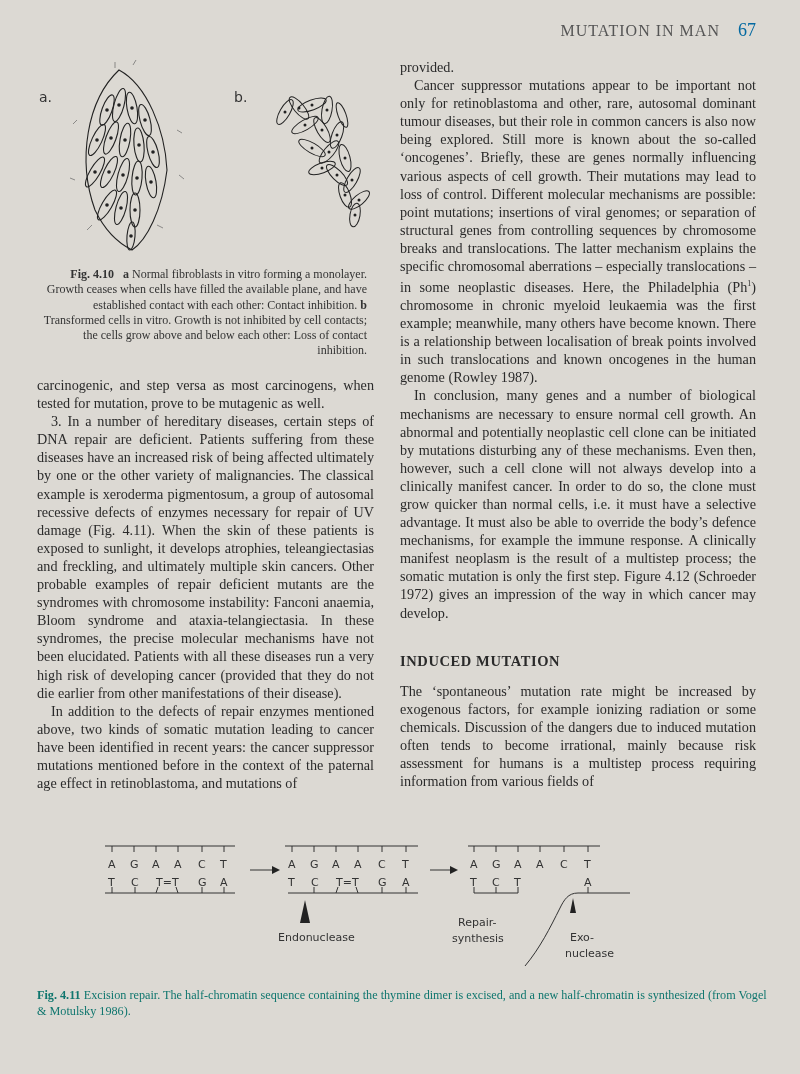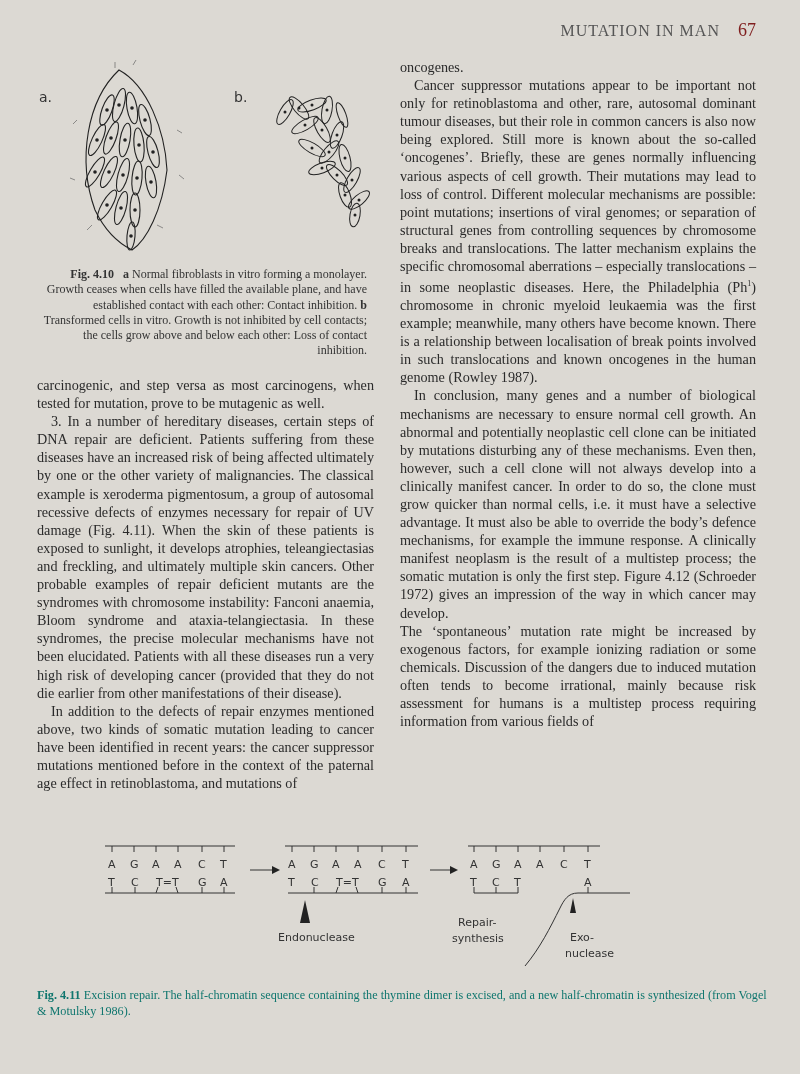--- a/index.html
+++ b/index.html
@@ -8,21 +8,21 @@
     background:#dcd9d3;
     font-family: "Liberation Serif", "DejaVu Serif", serif;
     color:#2a2a2a;
     position:relative;
   }
   .running-head {
     position:absolute; top:20px; right:44px;
     font-size:13px; letter-spacing:0.8px; color:#555;
   }
   .running-head .title { font-variant: small-caps; text-transform:uppercase; font-size:16px; letter-spacing:1px; }
-  .running-head .pnum { font-size:18px; margin-left:14px; color:#7f1d1d; letter-spacing:0; }
+  .running-head .pnum { font-size:18px; margin-left:14px; color:#0369a1; letter-spacing:0; }
 
   .col { position:absolute; font-size:14.2px; line-height:18.1px; text-align:justify; }
   .col p { margin:0; }
   .col p.indent { text-indent:14px;font-family:Liberation Serif, serif; }
   .left-col { left:37px; top:376px; width:337px; }
   .right-col { left:400px; top:58px; width:356px; }
 
   .fig10 { position:absolute; left:37px; top:60px; width:340px; height:200px; }
   .fig10-caption {
     position:absolute; left:37px; top:267px; width:330px;
@@ -152,23 +152,24 @@
   <b>a</b><span> Normal fibroblasts in vitro forming a monolayer. Growth ceases when cells have filled the available plane, and have established contact with each other: Contact inhibition. </span><b>b</b><span> Transformed cells in vitro. Growth is not inhibited by cell contacts; the cells grow above and below each other: Loss of contact inhibition.</span>
 </div>
 
 <div class="col left-col">
   <p>carcinogenic, and step versa as most carcinogens, when tested for mutation, prove to be mutagenic as well.</p>
   <p class="indent">3. In a number of hereditary diseases, certain steps of DNA repair are deficient. Patients suffering from these diseases have an increased risk of being affected ultimately by one or the other variety of malignancies. The classical example is xeroderma pigmentosum, a group of autosomal recessive defects of enzymes necessary for repair of UV damage (Fig. 4.11). When the skin of these patients is exposed to sunlight, it develops atrophies, teleangiectasias and freckling, and ultimately multiple skin cancers. Other probable examples of repair deficient mutants are the syndromes with chromosome instability: Fanconi anaemia, Bloom syndrome and ataxia-telangiectasia. In these syndromes, the precise molecular mechanisms have not been elucidated. Patients with all these diseases run a very high risk of developing cancer (provided that they do not die earlier from other manifestations of their disease).</p>
   <p class="indent">In addition to the defects of repair enzymes mentioned above, two kinds of somatic mutation leading to cancer have been identified in recent years: the cancer suppressor mutations mentioned before in the context of the paternal age effect in retinoblastoma, and mutations of</p>
 </div>
 
 <div class="col right-col">
-  <p>oncogenes.</p>
+  <p>provided.</p>
   <p class="indent"><span>Cancer suppressor mutations appear to be important not only for retinoblastoma and other, rare, autosomal dominant tumour diseases, but their role in common cancers is also now being explored. Still more is known about the so-called ‘oncogenes’. Briefly, these are genes normally influencing various aspects of cell growth. Their mutations may lead to loss of control. Different molecular mechanisms are possible: point mutations; insertions of viral genomes; or separation of structural genes from controlling sequences by chromosome breaks and translocations. The latter mechanism explains the specific chromosomal aberrations – especially translocations – in some neoplastic diseases. Here, the Philadelphia (Ph</span><sup>1</sup><span>) chromosome in chronic myeloid leukaemia was the first example; meanwhile, many others have become known. There is a relationship between localisation of break points involved in such translocations and known oncogenes in the human genome (Rowley 1987).</span></p>
   <p class="indent">In conclusion, many genes and a number of biological mechanisms are necessary to ensure normal cell growth. An abnormal and potentially neoplastic cell clone can be initiated by mutations disturbing any of these mechanisms. Even then, however, such a cell clone will not always develop into a clinically manifest cancer. In order to do so, the clone must grow quicker than normal cells, i.e. it must have a selective advantage. It must also be able to override the body’s defence mechanisms, for example the immune response. A clinically manifest neoplasm is the result of a multistep process; the somatic mutation is only the first step. Figure 4.12 (Schroeder 1972) gives an impression of the way in which cancer may develop.</p>
+  <h2 class="section-heading">INDUCED MUTATION</h2>
   <p>The ‘spontaneous’ mutation rate might be increased by exogenous factors, for example ionizing radiation or some chemicals. Discussion of the dangers due to induced mutation often tends to become irrational, mainly because risk assessment for humans is a multistep process requiring information from various fields of</p>
 </div>
 
 <div class="fig11">
   <svg width="680" height="145" viewBox="0 0 680 145">
     <g stroke="#333" stroke-width="1" fill="none">
 
       <line x1="5" y1="8" x2="135" y2="8"></line>
         <line x1="5" y1="55" x2="135" y2="55"></line>
       <line x1="12" y1="8" x2="12" y2="14"></line>

